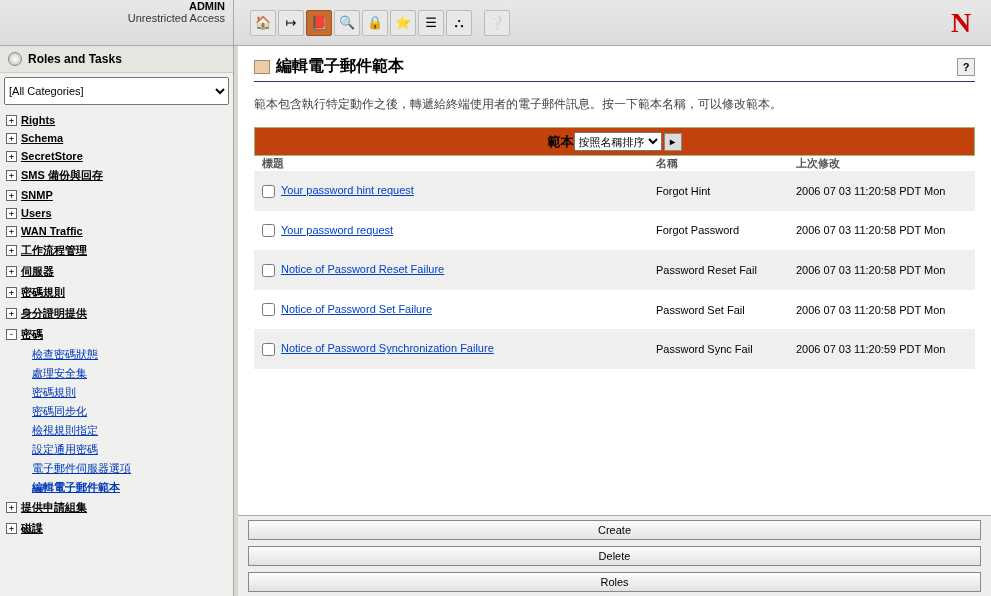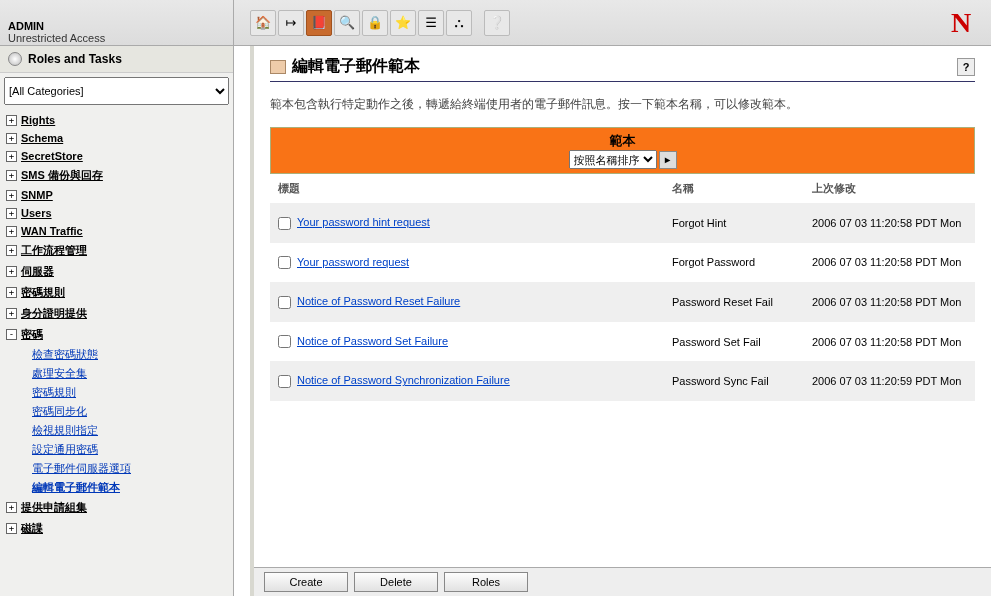--- a/index.html
+++ b/index.html
@@ -15,22 +15,23 @@
   }
   .top-bar {
     display: flex;
     align-items: stretch;
     height: 46px;
     background: linear-gradient(#e8e8e8, #dcdcdc);
     border-bottom: 1px solid #aaa;
   }
   .top-left {
     width: 234px;
-    padding: 20px 8px;
+    padding: 0 8px;
     border-right: 1px solid #aaa;
+    text-align: right;
   }
   .admin-title { font-weight: bold; font-size: 11px; }
   .admin-sub { font-size: 11px; color: #333; }
   .top-toolbar {
     flex: 1;
     display: flex;
     align-items: center;
     padding-left: 16px;
     gap: 2px;
   }
@@ -42,21 +43,21 @@
     font-size: 13px;
     cursor: pointer;
     border-radius: 2px;
   }
   .tb-btn.active { background: #c86b2e; border-color: #a0521f; }
   .top-logo {
     width: 60px;
     display: flex; align-items: center; justify-content: center;
     color: #cc0000; font-weight: bold; font-size: 28px; font-family: "Times New Roman", serif;
   }
-  .layout { display: flex; height: calc(596px - 46px); gap: 16px; }
+  .layout { display: flex; height: calc(596px - 46px); }
   .sidebar {
     width: 234px;
     border-right: 1px solid #aaa;
     background: #f0f0ee;
     display: flex; flex-direction: column;
   }
   .sidebar-header {
     padding: 6px 8px;
     background: #e6e6e0;
     border-bottom: 1px solid #ccc;
@@ -93,40 +94,40 @@
     background:#fff;
     border-left: 4px solid #d8d8d0;
   }
   .content-scroll { flex:1; overflow:auto; padding: 10px 16px 0 16px; }
   .page-title-row { display:flex; align-items:center; justify-content:space-between; border-bottom:1px solid #336; padding-bottom:4px;}
   .page-title { font-size: 16px; font-weight: bold; display:flex; align-items:center; gap:6px;}
   .page-title .icon-card { width:16px; height:14px; background:#eca; border:1px solid #a86; display:inline-block;}
   .help-btn { width:18px; height:18px; border:1px solid #999; background:#eee; font-weight:bold; text-align:center; line-height:16px; cursor:pointer; font-size:11px;}
   .desc { color:#444; margin: 14px 0; font-size: 12px; font-family: Liberation Serif, serif; }
   .section-bar {
-    background: #f97316;
+    background: #c2410c;
     border:1px solid #aab07a;
     padding: 4px 8px;
     font-weight:bold; font-size:13px;
-    display:flex; justify-content:center; align-items:center;flex-direction:column;
+    display:flex; justify-content:center; align-items:center;
   }
   .sort-wrap { display:flex; align-items:center; gap:2px; }
   .sort-select { font-size:11px; height:19px; }
   .sort-go { width:18px; height:18px; border:1px solid #888; background:#ddd; font-weight:bold; text-align:center; line-height:16px; cursor:pointer; font-size:10px;}
   .tbl { width:100%; border-collapse: collapse; margin-top:0; }
-  .tbl th { text-align:left; font-weight:bold; padding:7px 8px; background:#fff; color:#555;}
+  .tbl th { text-align:left; font-weight:bold; padding:0 8px; background:#fff; color:#555;}
   .tbl td { padding:13px 8px; }
   .tbl tbody tr.odd { background:#efefef; }
   .tbl a.subj { color:#0042c8; text-decoration:underline; cursor:pointer; }
   .tbl input[type=checkbox]{ margin:0 6px 0 0; vertical-align:middle;}
   .button-bar {
     border-top:1px solid #aaa;
     background:#eee;
     padding:4px 10px;
-    display:flex; gap:6px;
+    display:flex; gap:6px;flex-direction:column;
   }
   .btn {
     min-width: 84px;
     height: 20px;
     background: linear-gradient(#fdfdfd,#e2e2e2);
     border:1px solid #888;
     font-size:11px;
     cursor:pointer;
   }
   .col-subject { width: 394px; }

